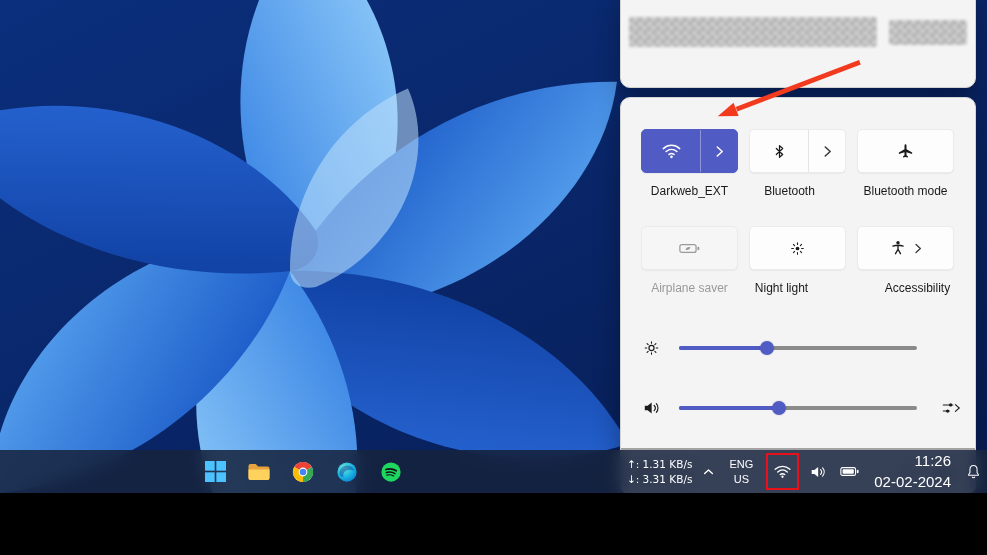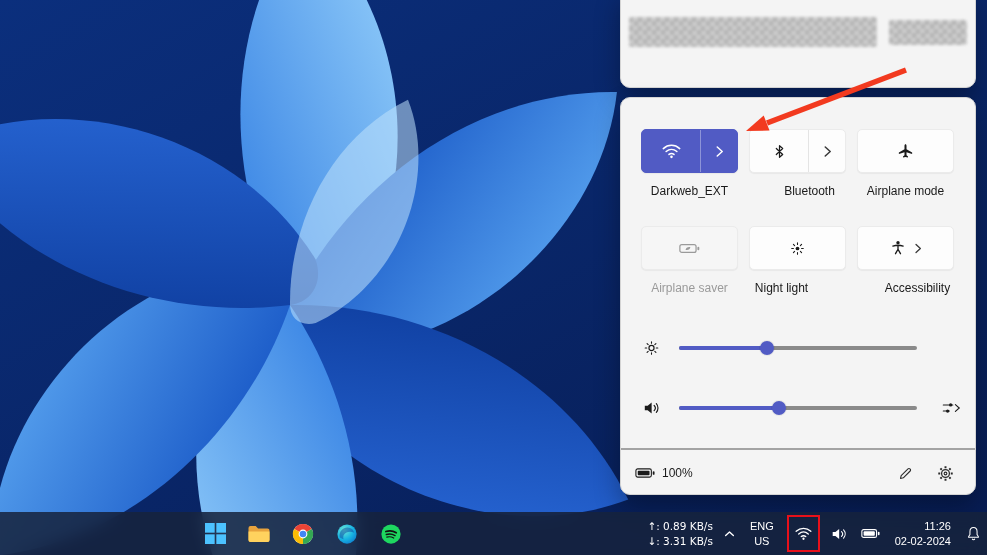--- a/index.html
+++ b/index.html
@@ -1,18 +1,18 @@
 <!DOCTYPE html>
 <html style="--accent: #515bc4; --annotation: #f23a1f; --taskbar-bg: #16233d;"><head>
 <meta charset="utf-8">
 <style>
   * { margin:0; padding:0; box-sizing:border-box; }
   html,body { width:987px; height:555px; overflow:hidden; }
   body { font-family:"Liberation Sans", sans-serif; background:#000; }
-  .screen { position:relative; width:987px; height:555px; overflow:hidden; }
+  .screen { position:relative; width:987px; height:493px; overflow:hidden; }
 
   
   .wallpaper { position:absolute; inset:0; width:100%; height:100%; display:block; }
 
   
   .flyout { position:absolute; background:#f4f4f4; border:1px solid #d4d4d4;
             box-shadow:0 12px 26px rgba(0,0,0,.30); }
   .media-panel { left:620px; top:-12px; width:356px; height:100px; border-radius:10px; }
   .redacted { position:absolute; border-radius:3px; filter:blur(1.6px); opacity:.85;
               background:repeating-conic-gradient(#c7c7c7 0 25%, #a9a9a9 0 50%);
@@ -74,21 +74,21 @@
   .tb-btn { all:unset; width:30px; height:30px; display:flex; align-items:center;
             justify-content:center; cursor:pointer; border-radius:5px; }
   .tray { position:absolute; right:4px; top:0; height:100%; display:flex;
           align-items:center; gap:9px; color:#fff; }
   .net { display:flex; flex-direction:column; font-size:10.5px; line-height:1.4;
          cursor:default; font-family:"DejaVu Sans","Liberation Sans",sans-serif; }
   .lang { all:unset; display:flex; flex-direction:column; align-items:center;
           font-size:11px; line-height:1.3; cursor:pointer; color:#fff; padding:2px 4px; }
   .red-box { display:flex; border:2px solid #e8101a; padding:5px 4px; }
   .clock { all:unset; display:flex; flex-direction:column; align-items:flex-end;
-           font-size:11px; line-height:1.35; color:#fff; cursor:pointer; padding:2px 4px; }
+           font-size:15px; line-height:1.35; color:#fff; cursor:pointer; padding:2px 4px; }
   .tray-icon-btn { all:unset; display:flex; align-items:center; justify-content:center;
                    cursor:pointer; padding:4px 2px; }
 </style>
 </head>
 <body>
 
 <div class="screen">
 
   <svg class="wallpaper" viewBox="0 0 987 555" preserveAspectRatio="none">
     <defs>
@@ -152,30 +152,30 @@
         <svg viewBox="0 0 16 16" width="15" height="15">
             <path d="M4.6 4.8 L11.4 11.2 L8 14.2 L8 1.8 L11.4 4.8 L4.6 11.2" fill="none" stroke="#1b1b1b" stroke-width="1.3" stroke-linejoin="round" stroke-linecap="round"></path>
           </svg>
       </button>
       <button class="chev">
         <svg viewBox="0 0 10 14" width="9" height="13">
             <path d="M2.5 2 L8 7 L2.5 12" fill="none" stroke="#3a3a3a" stroke-width="1.7" stroke-linecap="round" stroke-linejoin="round"></path>
           </svg>
       </button>
     </div>
-    <div class="tile-label" style="left:130px; top:86px;">Bluetooth</div>
+    <div class="tile-label" style="left:110px; top:86px;">Bluetooth</div>
 
     <div class="tile" style="left:236px; top:31px;">
       <button class="main">
         <svg viewBox="0 0 20 20" width="17" height="17">
             <path d="M10 1.6 c.7 0 1.2 .8 1.2 1.9 L11.2 7.4 L17.8 11.2 L17.8 12.9 L11.2 10.9 L11.2 14.5 L13 15.9 L13 17.2 L10 16.6 L7 17.2 L7 15.9 L8.8 14.5 L8.8 10.9 L2.2 12.9 L2.2 11.2 L8.8 7.4 L8.8 3.5 C8.8 2.4 9.3 1.6 10 1.6 Z" fill="#1b1b1b"></path>
           </svg>
       </button>
     </div>
-    <div class="tile-label" style="left:226px; top:86px;">Airplane mode</div>
+    <div class="tile-label" style="left:226px; top:86px;">Bluetooth mode</div>
 
     <div class="tile dim" style="left:20px; top:128px;">
       <button class="main">
         <svg viewBox="0 0 24 14" width="21" height="13">
             <rect x="1" y="2.5" width="18.5" height="9" rx="2.2" fill="none" stroke="#9a9a9a" stroke-width="1.4"></rect>
             <rect x="21" y="5" width="2.2" height="4" rx="1.1" fill="#9a9a9a"></rect>
             <path d="M7.5 8.6 C7.8 6.2 9.7 5 13 5.3 C12.7 7.8 10.7 9.1 7.5 8.6 Z" fill="#9a9a9a"></path>
           </svg>
       </button>
     </div>
@@ -330,21 +330,21 @@
               <path d="M6.4 9.3 C10.2 8.2 14.6 8.7 17.7 10.6" stroke-width="1.9"></path>
               <path d="M6.9 12.5 C10 11.6 13.6 12 16.4 13.7" stroke-width="1.6"></path>
               <path d="M7.4 15.4 C9.9 14.7 12.8 15.1 15 16.4" stroke-width="1.3"></path>
             </g>
           </svg>
       </button>
     </div>
 
     <div class="tray">
       <div class="net">
-        <span>↑: 0.89 KB/s</span>
+        <span>↑: 1.31 KB/s</span>
         <span>↓: 3.31 KB/s</span>
       </div>
       <button class="tray-icon-btn">
         <svg viewBox="0 0 12 8" width="11" height="8">
             <path d="M1.8 5.6 L6 1.8 L10.2 5.6" fill="none" stroke="#fff" stroke-width="1.5" stroke-linecap="round" stroke-linejoin="round"></path>
           </svg>
       </button>
       <button class="lang">
         <span>ENG</span>
         <span>US</span>

